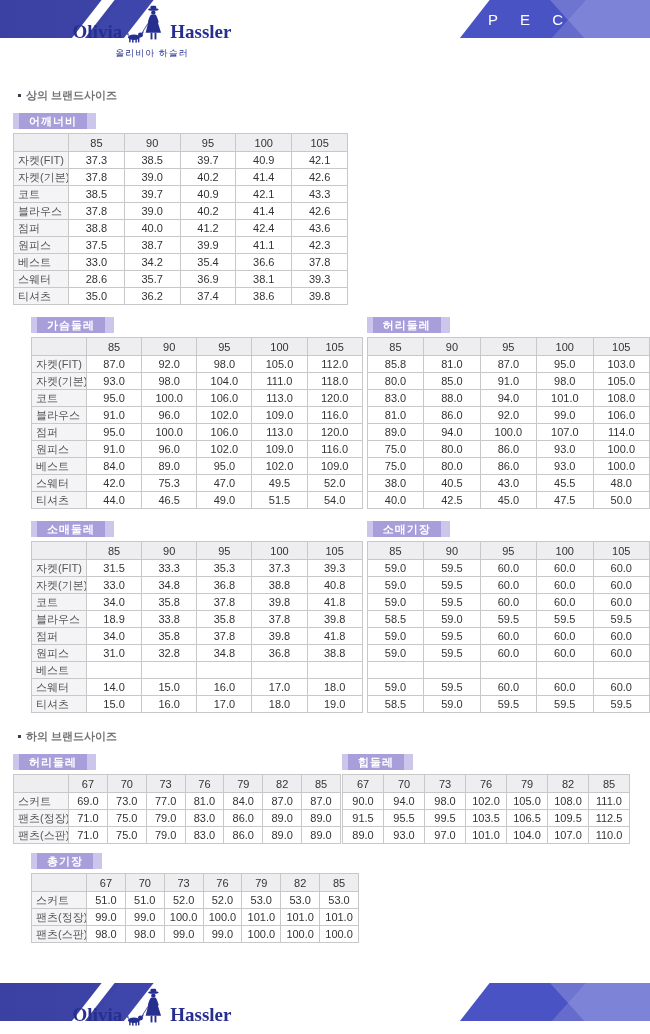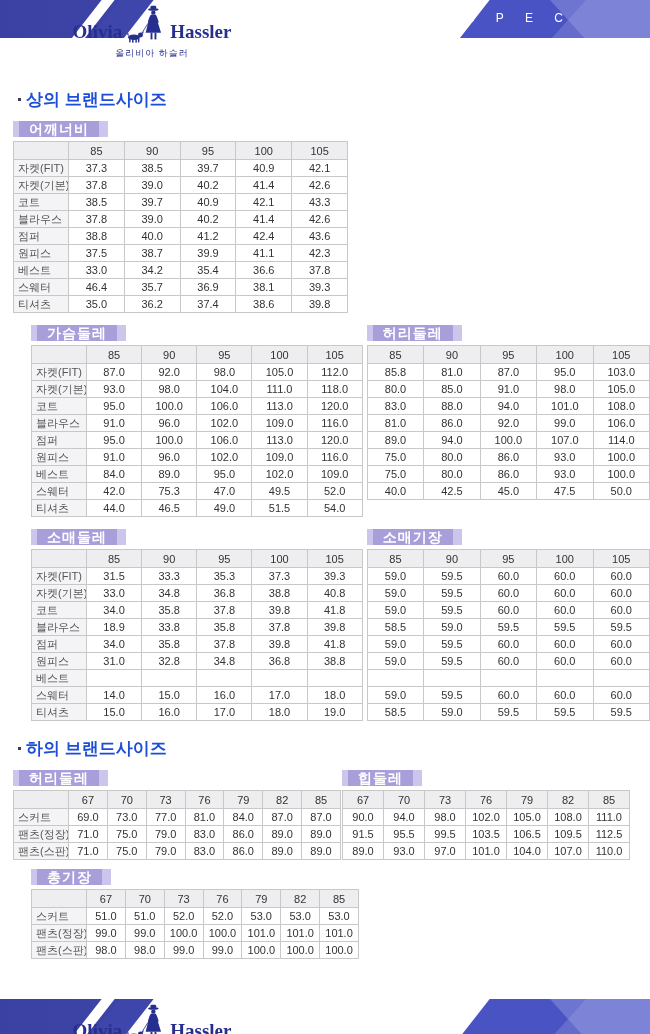--- a/index.html
+++ b/index.html
@@ -15,54 +15,54 @@
     background:linear-gradient(90deg,#3a41a2 0%,#3f46ab 35%,#4a53c4 70%,#4a53c4 100%);
   }
   .deco{position:absolute;top:-6px;height:52px;}
   .stripe-white{left:86px;width:13px;background:#ffffff;transform:skewX(-38deg);}
   .blue-insert{left:104px;width:34px;background:#3f46ab;transform:skewX(-38deg);z-index:2;}
   .logo-plate{left:122px;width:352px;background:#ffffff;transform:skewX(-38deg);z-index:1;}
   .dx1{right:-28px;width:110px;background:#7b82d4;opacity:.55;transform:skewX(-42deg);}
   .dx2{right:-28px;width:110px;background:#9ba0e2;opacity:.45;transform:skewX(42deg);}
   .size-spec{
     position:absolute;right:78px;top:11px;color:#ffffff;
-    font-size:12px;letter-spacing:9px;font-weight:500;z-index:3;white-space:nowrap;
+    font-size:15px;letter-spacing:9px;font-weight:500;z-index:3;white-space:nowrap;
   }
   .logo{
     position:absolute;left:42px;top:4px;width:220px;text-align:center;z-index:4;
   }
   .logo-row{
     display:flex;align-items:flex-end;justify-content:center;
     font-family:"Liberation Serif","DejaVu Serif",serif;
     font-size:19px;font-weight:700;color:#272f8e;line-height:1;
   }
   .logo-row .wordmark{padding-bottom:3px;}
   .logo-row svg{margin:0 2px;display:block;}
   .logo-kr{font-size:9px;font-weight:normal;color:#272f8e;letter-spacing:1px;margin-top:3px;}
   
   main{padding:32px 0 0 13px;}
   .sec-title{
-    margin:0 0 10px 5px;font-size:17px;font-weight:bold;color:#1d4ed8;
+    margin:0 0 10px 5px;font-size:11px;font-weight:bold;color:#737373;
     display:flex;align-items:center;
   }
   .sec-title .bullet{width:3px;height:3px;background:#3c3c50;margin-right:5px;display:inline-block;}
   .sec-title.second{margin-top:16px;margin-bottom:10px;}
   .trow{display:flex;align-items:flex-start;}
   .trow + .trow{margin-top:12px;padding-left:18px;}
   .trow.tight{margin-top:9px;}
   .tblk.w-l5{width:335px;}
   .tblk.w-r5{width:286px;margin-left:4px;}
   .tblk.w-l7{width:328px;}
   .tblk.w-r7{width:288px;margin-left:1px;}
   
   .badge{display:inline-flex;height:16px;margin-bottom:2px;}
   .badge .bedge{width:6px;background:#ccc6ec;}
   .badge .bedge.r{width:9px;}
   .badge .bmain{
-    background:#a89fda;color:#ffffff;font-weight:bold;font-size:14px;
+    background:#a89fda;color:#ffffff;font-weight:bold;font-size:11px;
     line-height:16px;padding:0 10px;letter-spacing:1px;white-space:nowrap;
   }
   
   table{border-collapse:collapse;width:100%;table-layout:fixed;background:#fff;
         font-size:11px;color:#333;}
   th,td{border:1px solid #c8c8c8;height:16px;line-height:16px;text-align:center;
         padding:0 1px;font-weight:normal;overflow:hidden;white-space:nowrap;}
   table{border:1px solid #aeaeae;}
   thead th{background:#eeeef1;color:#333;height:17px;}
   td.lbl{background:#f4f4f6;color:#555;text-align:left;padding-left:4px;}
@@ -197,21 +197,21 @@
             <tr>
               <td class="lbl">베스트</td>
               <td>33.0</td>
               <td>34.2</td>
               <td>35.4</td>
               <td>36.6</td>
               <td>37.8</td>
             </tr>
             <tr>
               <td class="lbl">스웨터</td>
-              <td>46.4</td>
+              <td>28.6</td>
               <td>35.7</td>
               <td>36.9</td>
               <td>38.1</td>
               <td>39.3</td>
             </tr>
             <tr>
               <td class="lbl">티셔츠</td>
               <td>35.0</td>
               <td>36.2</td>
               <td>37.4</td>
@@ -378,20 +378,27 @@
               <td>86.0</td>
               <td>93.0</td>
               <td>100.0</td>
             </tr>
             <tr>
               <td>75.0</td>
               <td>80.0</td>
               <td>86.0</td>
               <td>93.0</td>
               <td>100.0</td>
+            </tr>
+            <tr>
+              <td>38.0</td>
+              <td>40.5</td>
+              <td>43.0</td>
+              <td>45.5</td>
+              <td>48.0</td>
             </tr>
             <tr>
               <td>40.0</td>
               <td>42.5</td>
               <td>45.0</td>
               <td>47.5</td>
               <td>50.0</td>
             </tr>
           </tbody>
         </table>

